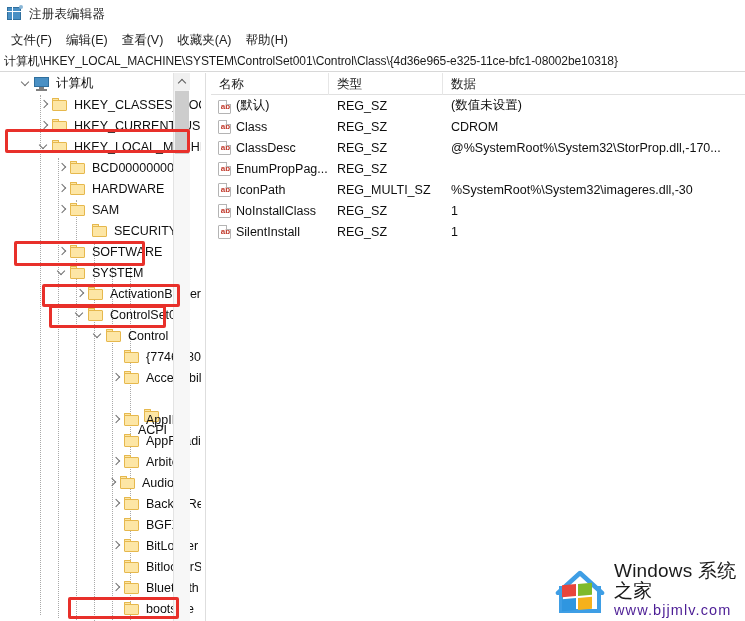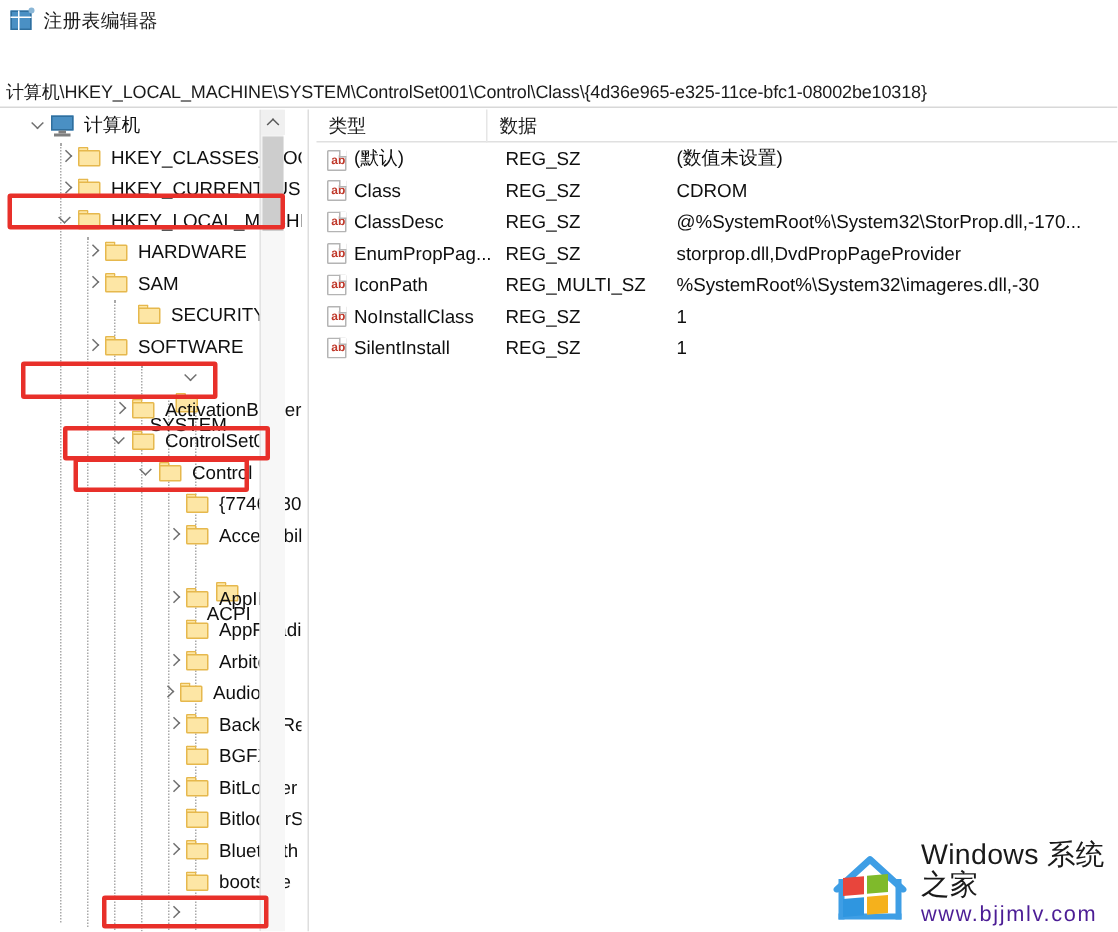--- a/index.html
+++ b/index.html
@@ -377,20 +377,27 @@
   <div id="titlebar">
     <div id="app-icon">
       <div class="ic-bg"></div>
       <div class="ic-l1"></div>
       <div class="ic-l2"></div>
       <div class="ic-dot"></div>
     </div>
     <div id="title-text">注册表编辑器</div>
   </div>
 
+  <div id="menubar">
+      <div class="menu-item">文件(F)</div>
+      <div class="menu-item">编辑(E)</div>
+      <div class="menu-item">查看(V)</div>
+      <div class="menu-item">收藏夹(A)</div>
+      <div class="menu-item">帮助(H)</div>
+    </div>
 
   <div id="addressbar">
     <div id="address-text">计算机\HKEY_LOCAL_MACHINE\SYSTEM\ControlSet001\Control\Class\{4d36e965-e325-11ce-bfc1-08002be10318}</div>
   </div>
 
   <div id="main">
 
     <div id="tree-pane">
       <div id="tree-scroll">
           <div class="guide" style="left: 28px; top: 22px; height: 520px;"></div>
@@ -431,20 +438,28 @@
               <span class="fb"></span>
             </span>
             <span class="tree-label">HKEY_LOCAL_MACHINE</span>
           </div>
           <div class="tree-row" style="padding-left: 42px;">
             <span class="twisty collapsed"></span>
             <span class="folder">
               <span class="ft"></span>
               <span class="fb"></span>
             </span>
+            <span class="tree-label">BCD00000000</span>
+          </div>
+          <div class="tree-row" style="padding-left: 42px;">
+            <span class="twisty collapsed"></span>
+            <span class="folder">
+              <span class="ft"></span>
+              <span class="fb"></span>
+            </span>
             <span class="tree-label">HARDWARE</span>
           </div>
           <div class="tree-row" style="padding-left: 42px;">
             <span class="twisty collapsed"></span>
             <span class="folder">
               <span class="ft"></span>
               <span class="fb"></span>
             </span>
             <span class="tree-label">SAM</span>
           </div>
@@ -457,21 +472,21 @@
             <span class="tree-label">SECURITY</span>
           </div>
           <div class="tree-row" style="padding-left: 42px;">
             <span class="twisty collapsed"></span>
             <span class="folder">
               <span class="ft"></span>
               <span class="fb"></span>
             </span>
             <span class="tree-label">SOFTWARE</span>
           </div>
-          <div class="tree-row" style="padding-left: 42px; flex-direction: column;">
+          <div class="tree-row" style="padding-left: 42px;">
             <span class="twisty expanded"></span>
             <span class="folder">
               <span class="ft"></span>
               <span class="fb"></span>
             </span>
             <span class="tree-label">SYSTEM</span>
           </div>
           <div class="tree-row" style="padding-left: 60px;">
             <span class="twisty collapsed"></span>
             <span class="folder">
@@ -609,20 +624,21 @@
         <div class="sb-up"></div>
         <div class="sb-thumb"></div>
         <div class="sb-track"></div>
       </div>
     </div>
 
     <div id="splitter"></div>
 
     <div id="list-pane">
       <div id="list-header">
+          <div class="col-h col-name">名称</div>
           <div class="col-h col-type">类型</div>
           <div class="col-h col-data">数据</div>
         </div>
       <div id="list-body">
           <div class="list-row">
             <div class="c-name">
               <span class="ab-icon"></span>
               <span>(默认)</span>
             </div>
             <div class="c-type">REG_SZ</div>
@@ -643,21 +659,20 @@
             </div>
             <div class="c-type">REG_SZ</div>
             <div class="c-data">@%SystemRoot%\System32\StorProp.dll,-170...</div>
           </div>
           <div class="list-row">
             <div class="c-name">
               <span class="ab-icon"></span>
               <span>EnumPropPag...</span>
             </div>
             <div class="c-type">REG_SZ</div>
-            <div class="c-data">storprop.dll,DvdPropPageProvider</div>
           </div>
           <div class="list-row">
             <div class="c-name">
               <span class="ab-icon"></span>
               <span>IconPath</span>
             </div>
             <div class="c-type">REG_MULTI_SZ</div>
             <div class="c-data">%SystemRoot%\System32\imageres.dll,-30</div>
           </div>
           <div class="list-row">

